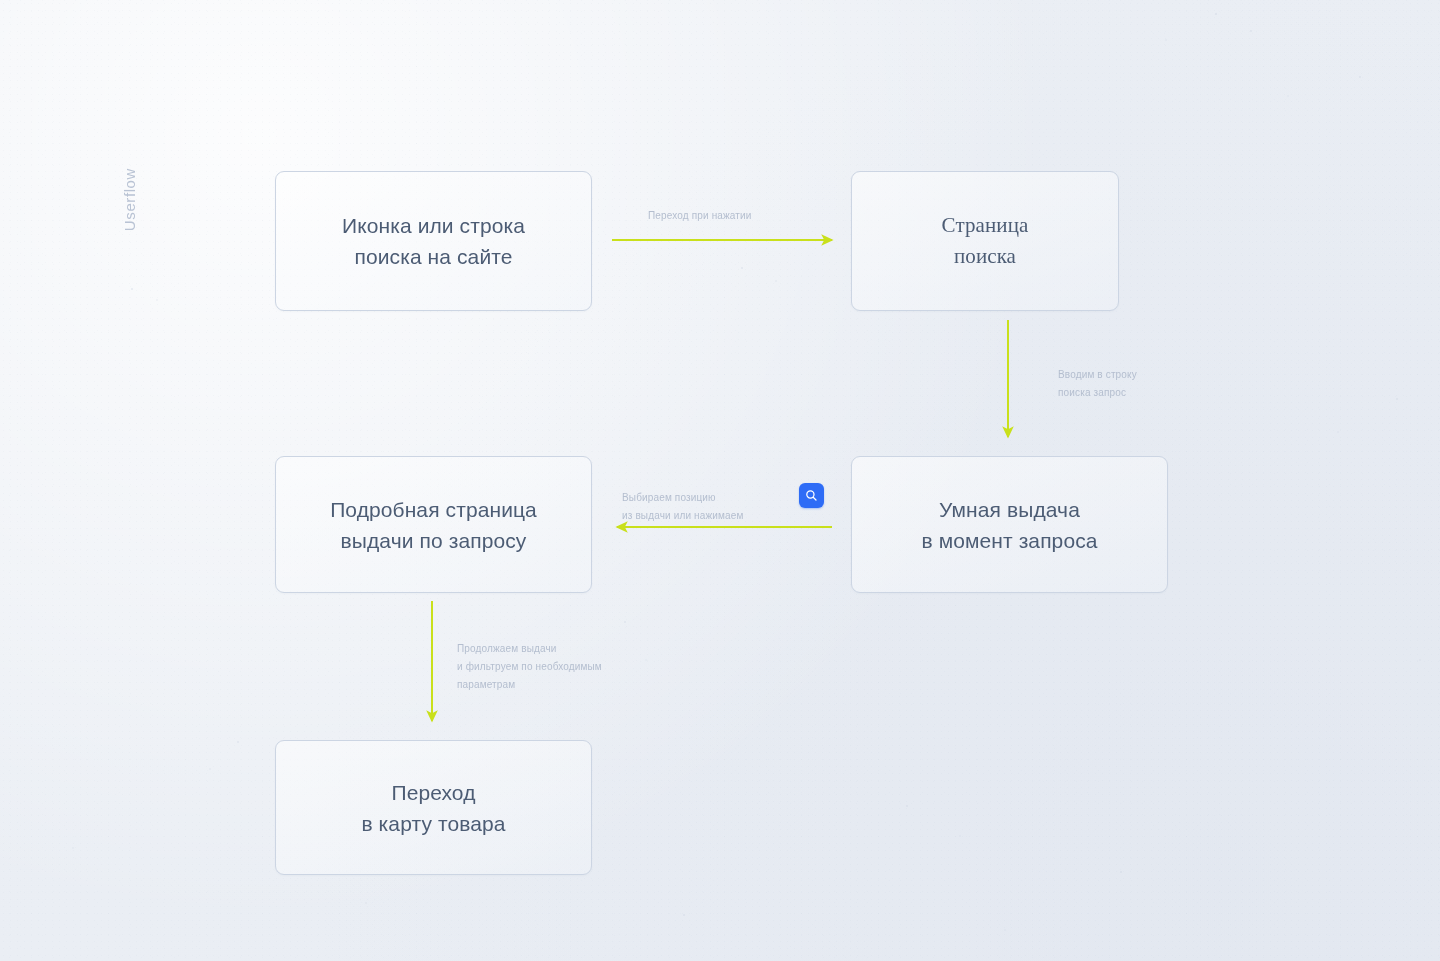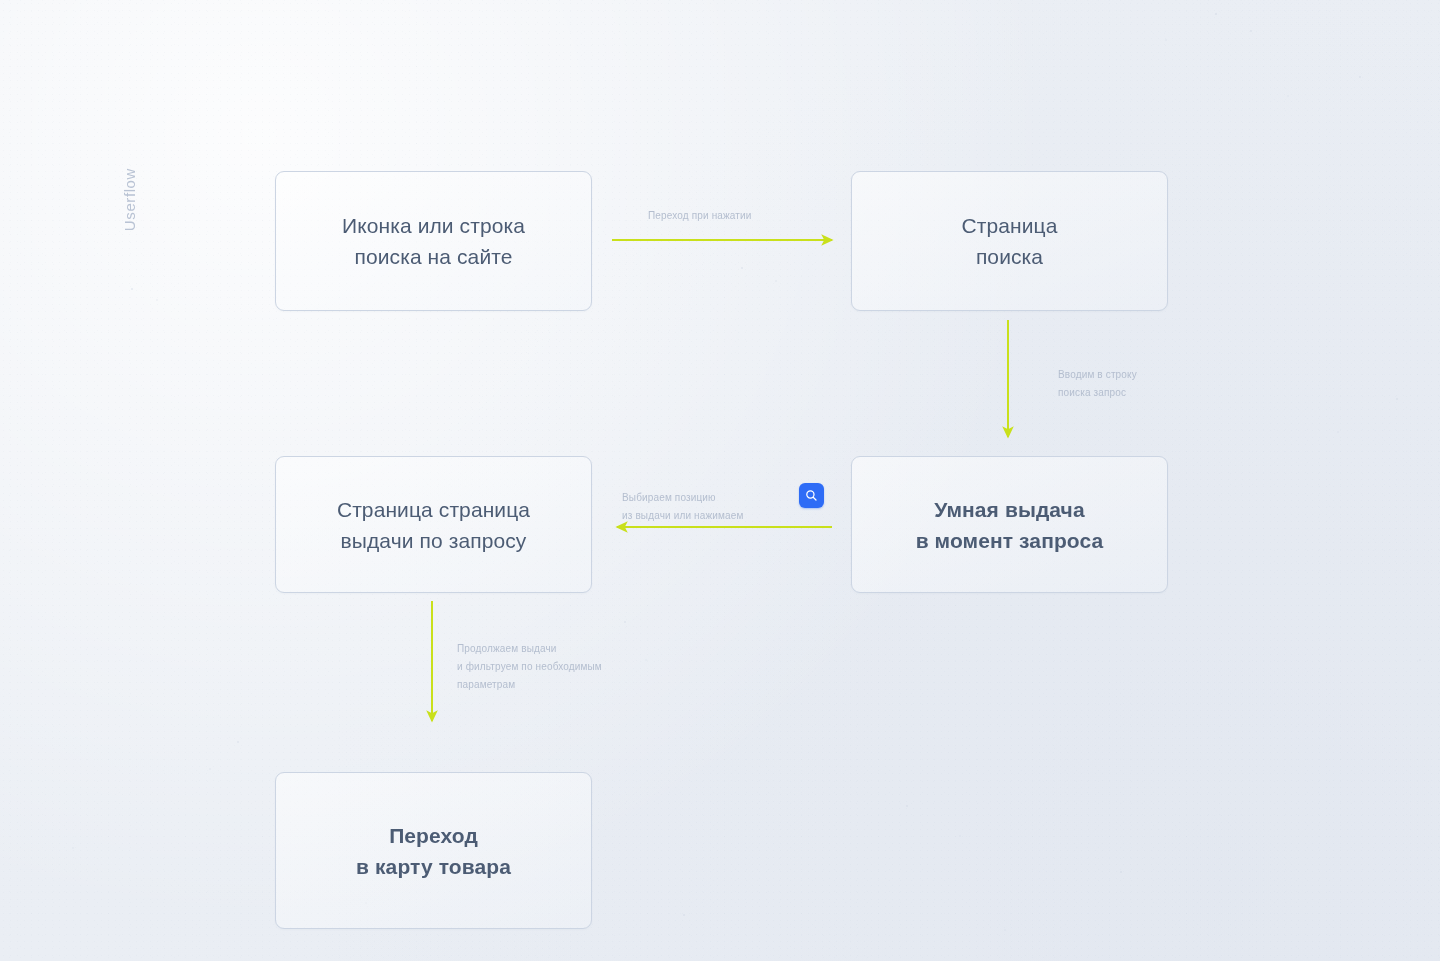--- a/index.html
+++ b/index.html
@@ -71,24 +71,24 @@
   }
   .node-text {
     font-size: 21px;
     line-height: 31px;
     color: #4c5c74;
     white-space: pre-line;
     letter-spacing: 0.1px;
   }
 
   #node-search-entry   { left: 275px; top: 171px; width: 317px; height: 140px; }
-  #node-search-page    { left: 851px; top: 171px; width: 317px; height: 140px; }
-  #node-smart-results  { left: 851px; top: 456px; width: 317px; height: 137px; font-weight: bold; }
+  #node-search-page    { left: 851px; top: 171px; width: 268px; height: 140px; font-family: Liberation Serif, serif; }
+  #node-smart-results  { left: 851px; top: 456px; width: 317px; height: 137px; }
   #node-results-page   { left: 275px; top: 456px; width: 317px; height: 137px; }
-  #node-product-card   { left: 275px; top: 772px; width: 317px; height: 157px; font-weight: bold; }
+  #node-product-card   { left: 275px; top: 740px; width: 317px; height: 135px; }
 
   
   .edge-label {
     position: absolute;
     font-size: 10px;
     line-height: 18px;
     color: #b4becf;
     white-space: pre-line;
     letter-spacing: 0.15px;
     user-select: none;
@@ -192,21 +192,21 @@
     <span class="node-text">Страница
 поиска</span>
   </div>
 
   <div class="node" id="node-smart-results">
     <span class="node-text">Умная выдача
 в момент запроса</span>
   </div>
 
   <div class="node" id="node-results-page">
-    <span class="node-text">Страница страница
+    <span class="node-text">Подробная страница
 выдачи по запросу</span>
   </div>
 
   <div class="node" id="node-product-card">
     <span class="node-text">Переход
 в карту товара</span>
   </div>
 
   <div class="edge-label" id="label-click-through">Переход при нажатии</div>
 

